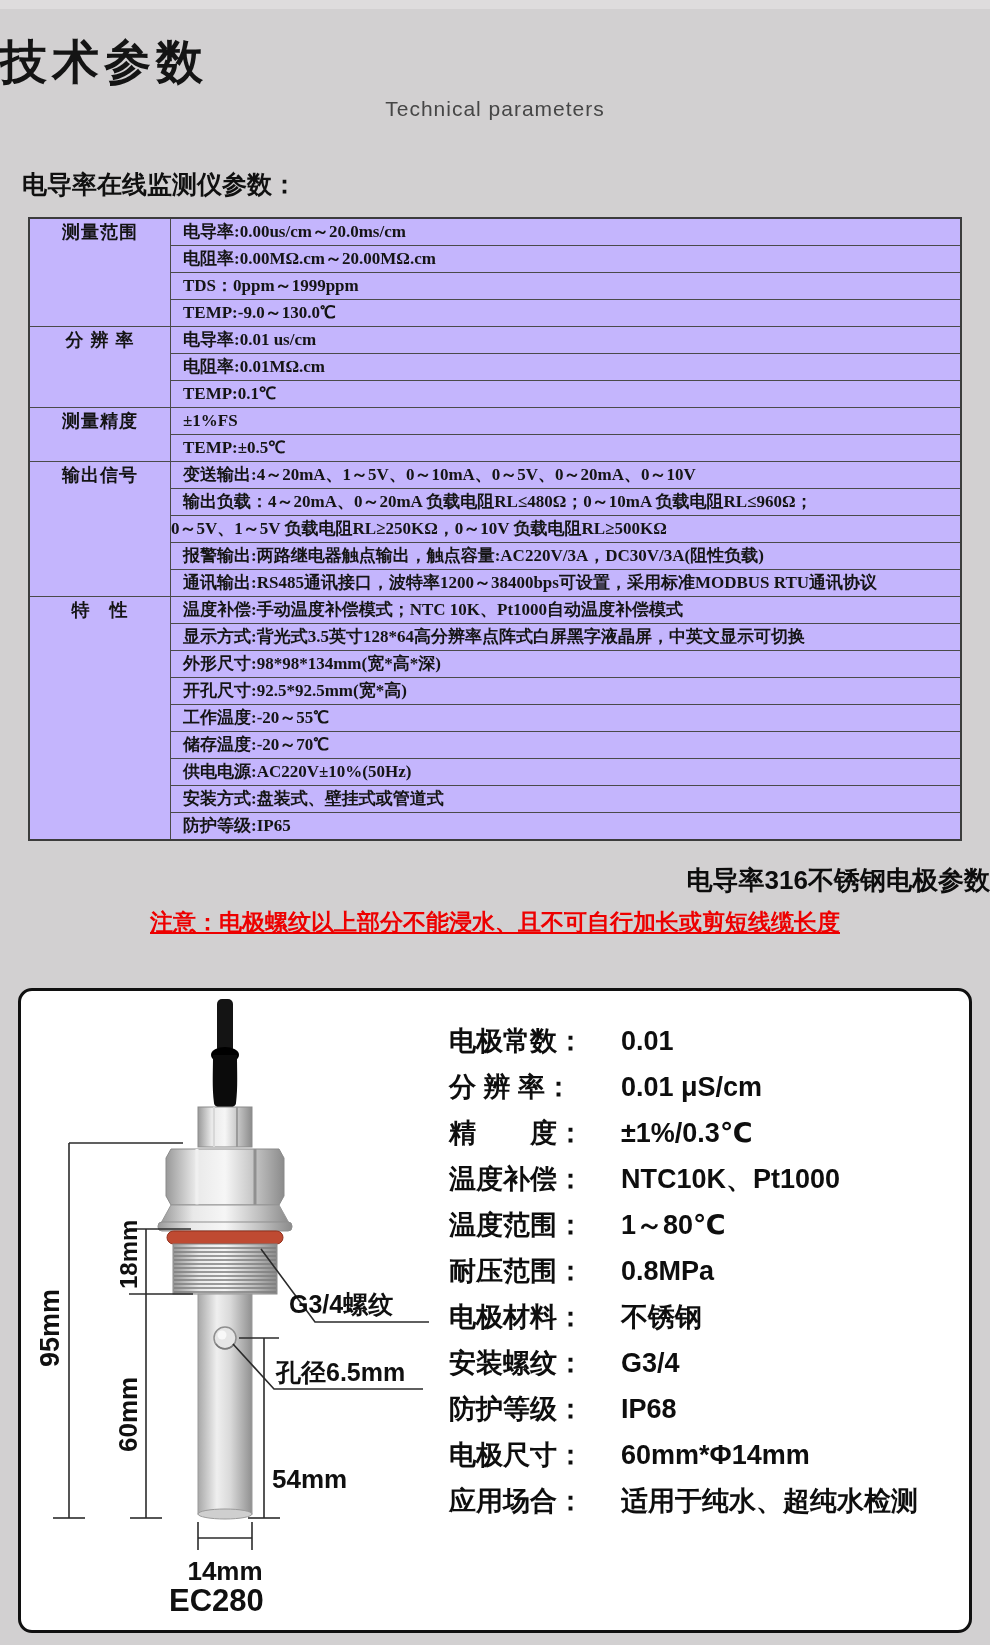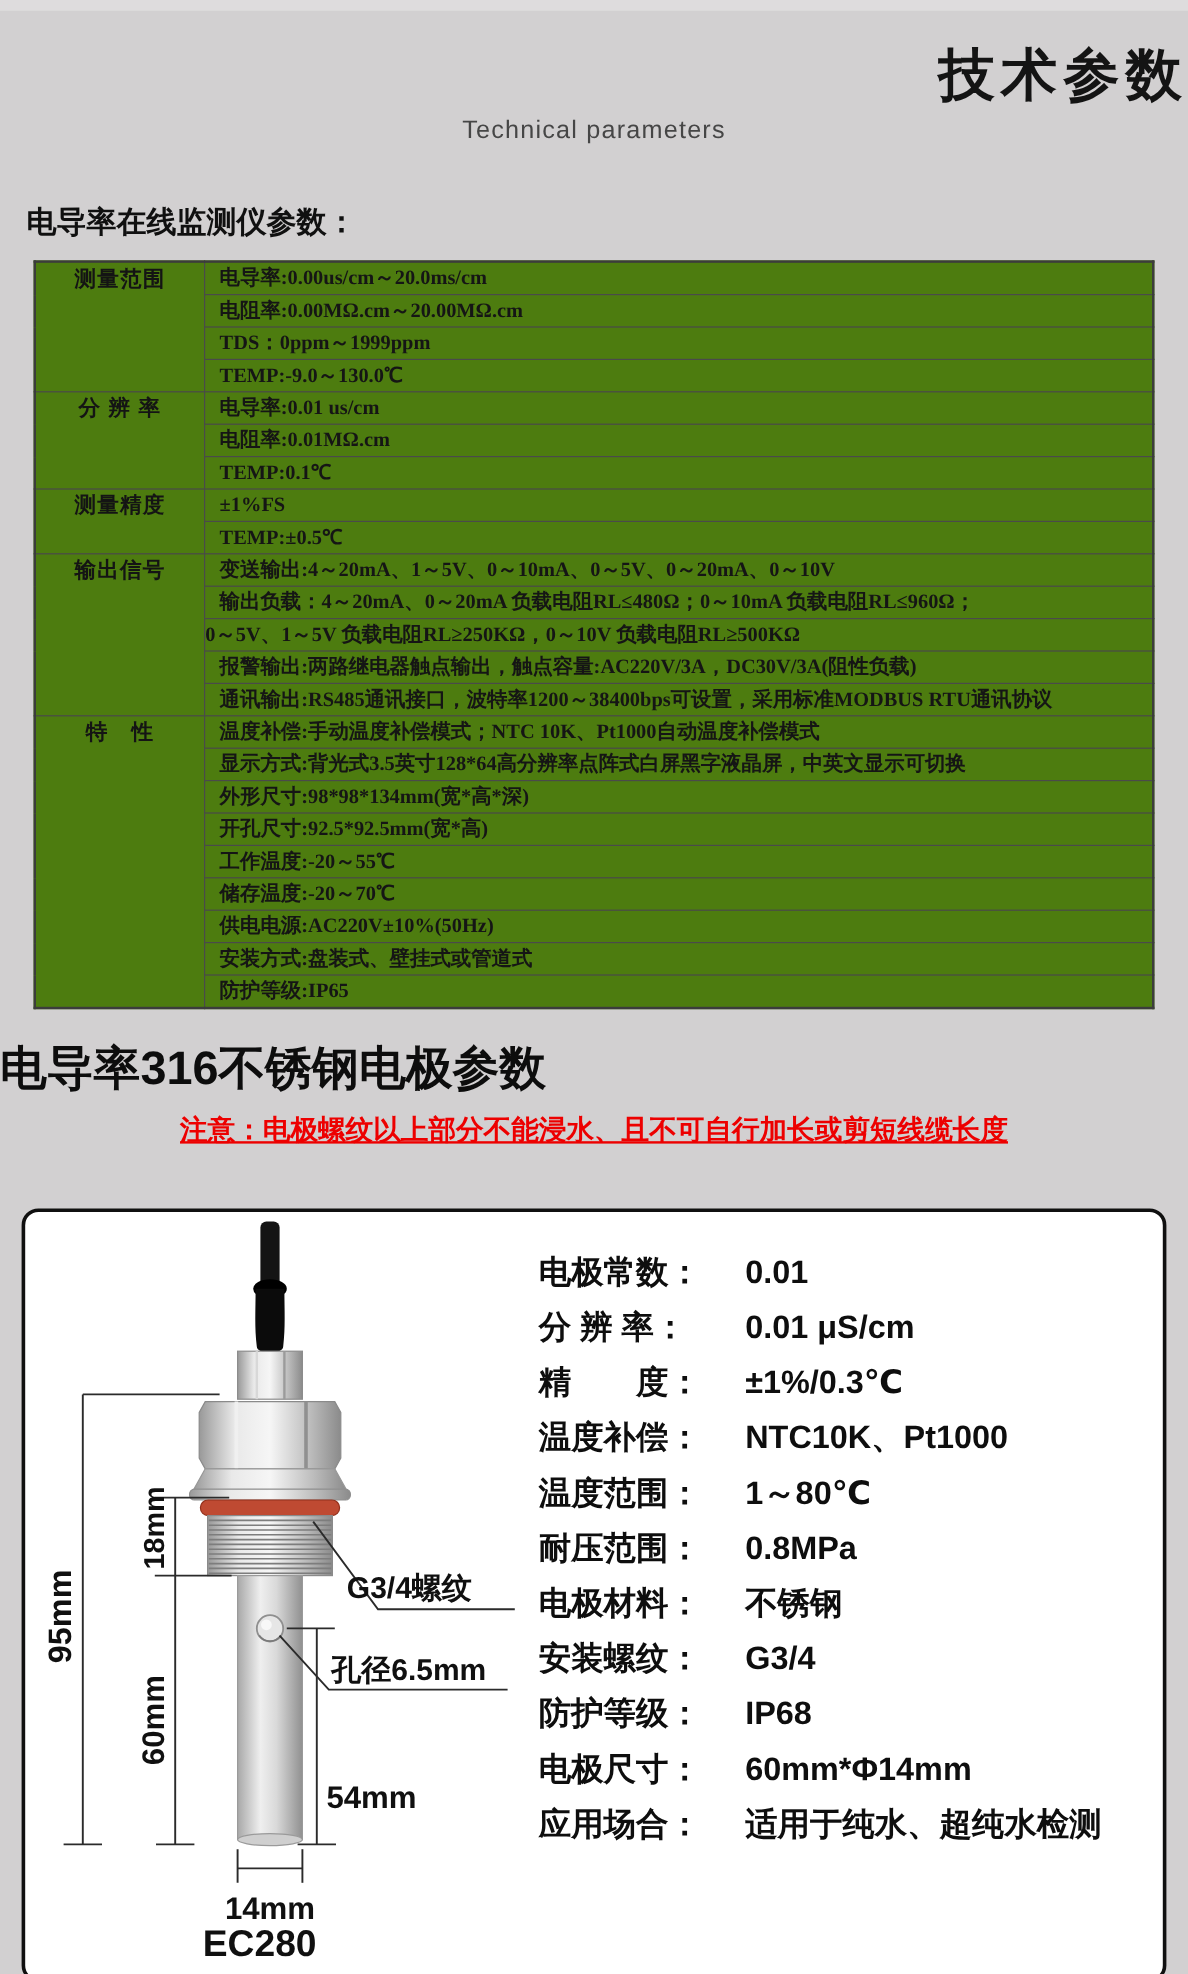--- a/index.html
+++ b/index.html
@@ -3,43 +3,43 @@
 <meta charset="utf-8">
 <style>
   html,body{margin:0;padding:0;}
   body{
     width:990px;min-height:1645px;background:#d2d0d1;
     font-family:"Liberation Sans","DejaVu Sans",sans-serif;
     color:#111;position:relative;overflow:hidden;
   }
   .top-strip{height:9px;background:#dedcdd;}
   
-  .page-title{margin:22px 0 0;text-align:right;font-size:47px;font-weight:800;
+  .page-title{margin:22px 0 0;text-align:left;font-size:47px;font-weight:800;
     letter-spacing:5px;color:#141414;}
   .page-subtitle{text-align:center;font-size:21px;color:#464646;margin-top:3px;letter-spacing:1px;}
   
   .meter-heading{margin:47px 0 4px 22px;font-size:25px;font-weight:bold;color:#101010;}
   table.spec-table{
-    border-collapse:collapse;width:934px;margin:16px auto;background:#4d7c0f;
+    border-collapse:collapse;width:934px;margin:16px auto;background:#c4b5fd;
     border:2px solid #3c3c3c;table-layout:fixed;
   }
   table.spec-table th,table.spec-table td{
     border:1px solid #4a4a4a;height:26px;line-height:26px;padding:0;
   }
   table.spec-table th{
     width:140px;font-weight:bold;font-size:18px;text-align:center;
     vertical-align:top;padding-top:0;color:#141414;letter-spacing:1px;
   }
   table.spec-table td{
     font-size:17px;font-weight:600;text-align:left;padding-left:12px;
     white-space:nowrap;overflow:hidden;color:#151515;font-family:Liberation Serif, serif;
   }
   table.spec-table td.center{text-align:left;padding-left:0;}
   
-  .electrode-heading{text-align:left;font-size:39px;font-weight:800;margin-top:22px;color:#0d0d0d;}
+  .electrode-heading{text-align:right;font-size:26px;font-weight:800;margin-top:22px;color:#0d0d0d;}
   .warning-note{text-align:center;font-size:23px;font-weight:bold;color:#ed0000;margin-top:9px;text-decoration:underline;}
   .product-card{
     position:relative;margin:50px 18px 0;height:645px;background:#ffffff;
     border:3px solid #101010;border-radius:14px;box-sizing:border-box;
   }
   .diagram{position:absolute;left:10px;top:0;}
   .specs{position:absolute;left:428px;top:36px;width:540px;}
   .spec-row{display:flex;margin-bottom:17px;font-size:27px;line-height:29px;color:#0e0e0e;}
   .spec-label{width:172px;font-weight:600;white-space:pre;flex:0 0 auto;}
   .spec-value{font-weight:600;white-space:nowrap;}

